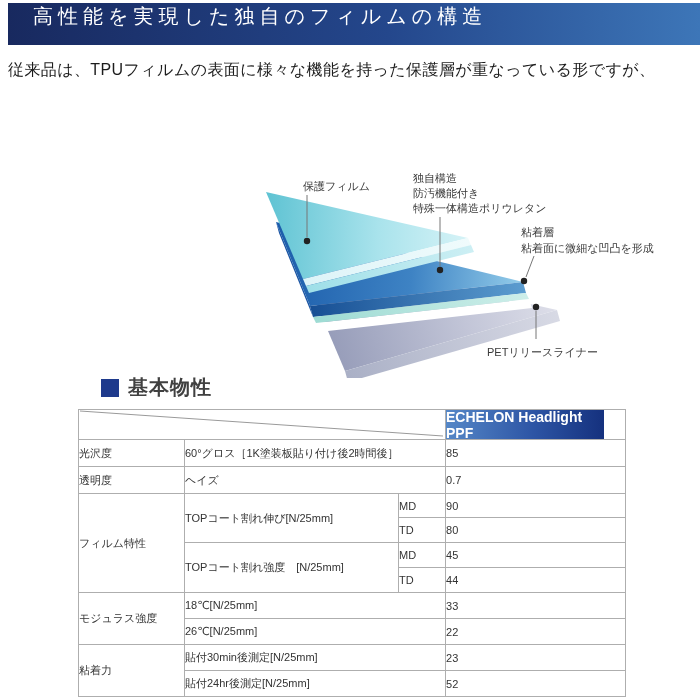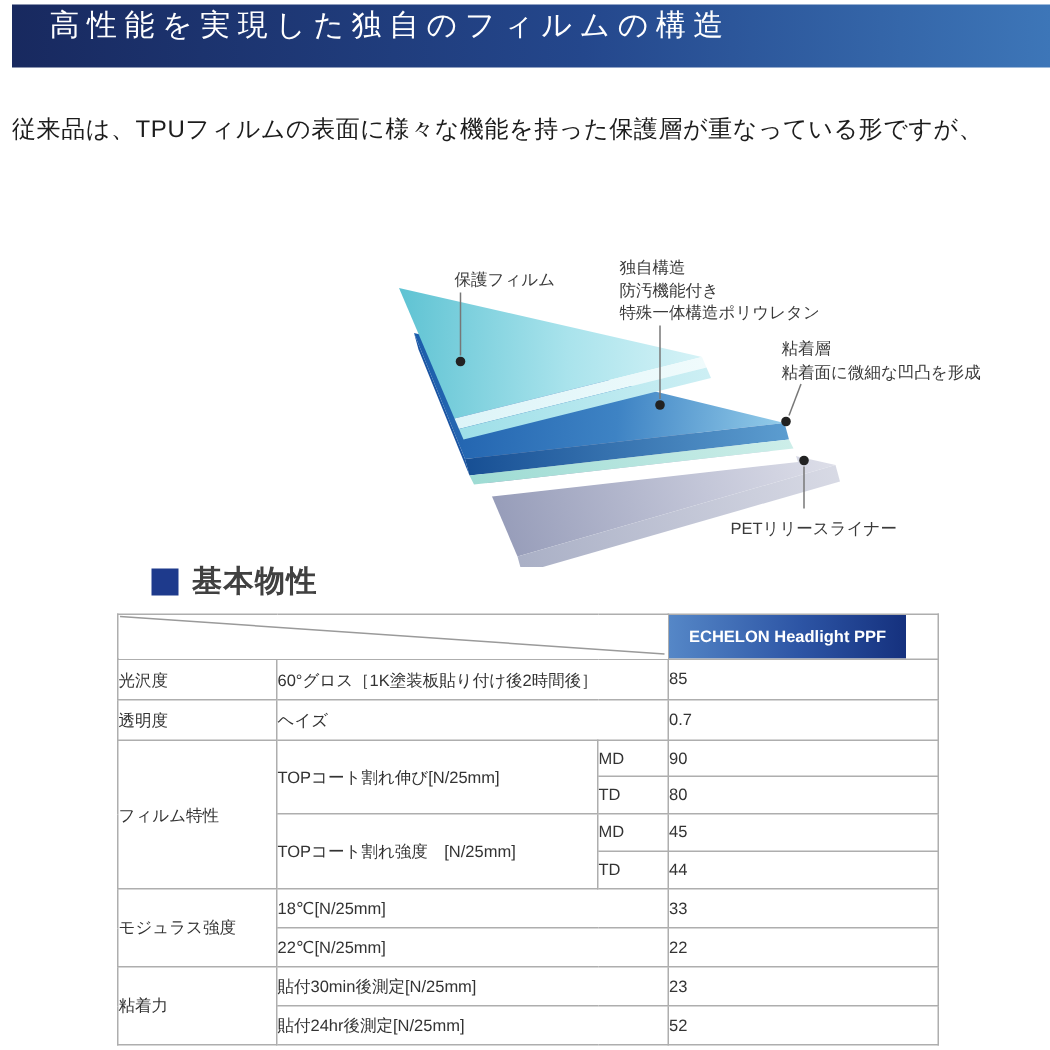--- a/index.html
+++ b/index.html
@@ -8,21 +8,21 @@
 
   
   .banner{position:absolute;left:8px;top:3px;width:692px;height:42px;
           background:linear-gradient(90deg,#18295f 0%,#24478c 55%,#3d76b8 100%);
           display:flex;align-items:flex-start;}
   .banner-title{font-family:"Liberation Serif","DejaVu Serif",serif;
           color:#ffffff;font-size:20px;letter-spacing:5px;padding-left:25px;
           font-weight:500;white-space:nowrap;}
 
   
-  .intro{position:absolute;left:8px;top:71px;width:688px;font-size:16px;
+  .intro{position:absolute;left:8px;top:54px;width:688px;font-size:16px;
          line-height:32.5px;letter-spacing:0.4px;color:#1c1c1c;}
   .intro div{white-space:nowrap;}
 
   
   .diagram-svg{position:absolute;left:0;top:166px;width:700px;height:212px;}
   .diagram-svg text{font-family:"Liberation Sans","DejaVu Sans",sans-serif;
          font-size:11px;fill:#3a3a3a;}
 
   
   .section-head{position:absolute;left:101px;top:374px;display:flex;
@@ -36,21 +36,21 @@
   table.spec{border-collapse:collapse;table-layout:fixed;width:547px;
          font-size:11px;color:#333;}
   table.spec td{border:1px solid #aeaeae;padding:0;vertical-align:middle;
          background:#fff;}
   td.c-prop{padding-left:13px;}
   td.c-test{padding-left:12px;}
   td.c-dir,td.c-val{}
   td.corner{position:relative;border-right:1px solid #aeaeae;}
   td.prod{padding:0;}
   .prod-inner{height:29px;margin-right:21px;display:flex;align-items:center;
-         justify-content:center;color:#fff;font-weight:bold;font-size:11px;
+         justify-content:center;color:#fff;font-weight:bold;font-size:14px;
          background:linear-gradient(90deg,#5587c7 0%,#2d55a5 55%,#15317e 100%);}
 </style>
 </head>
 <body>
 
 <div class="banner">
   <div class="banner-title">高性能を実現した独自のフィルムの構造</div>
 </div>
 
 <div class="intro">
@@ -190,21 +190,21 @@
   <tr style="height:25px">
     <td class="c-dir">TD</td>
     <td class="c-val">44</td>
   </tr>
   <tr style="height:26px">
     <td class="c-prop" rowspan="2">モジュラス強度</td>
     <td class="c-test" colspan="2">18℃[N/25mm]</td>
     <td class="c-val">33</td>
   </tr>
   <tr style="height:26px">
-    <td class="c-test" colspan="2">22℃[N/25mm]</td>
+    <td class="c-test" colspan="2">26℃[N/25mm]</td>
     <td class="c-val">22</td>
   </tr>
   <tr style="height:26px">
     <td class="c-prop" rowspan="2">粘着力</td>
     <td class="c-test" colspan="2">貼付30min後測定[N/25mm]</td>
     <td class="c-val">23</td>
   </tr>
   <tr style="height:26px">
     <td class="c-test" colspan="2">貼付24hr後測定[N/25mm]</td>
     <td class="c-val">52</td>

